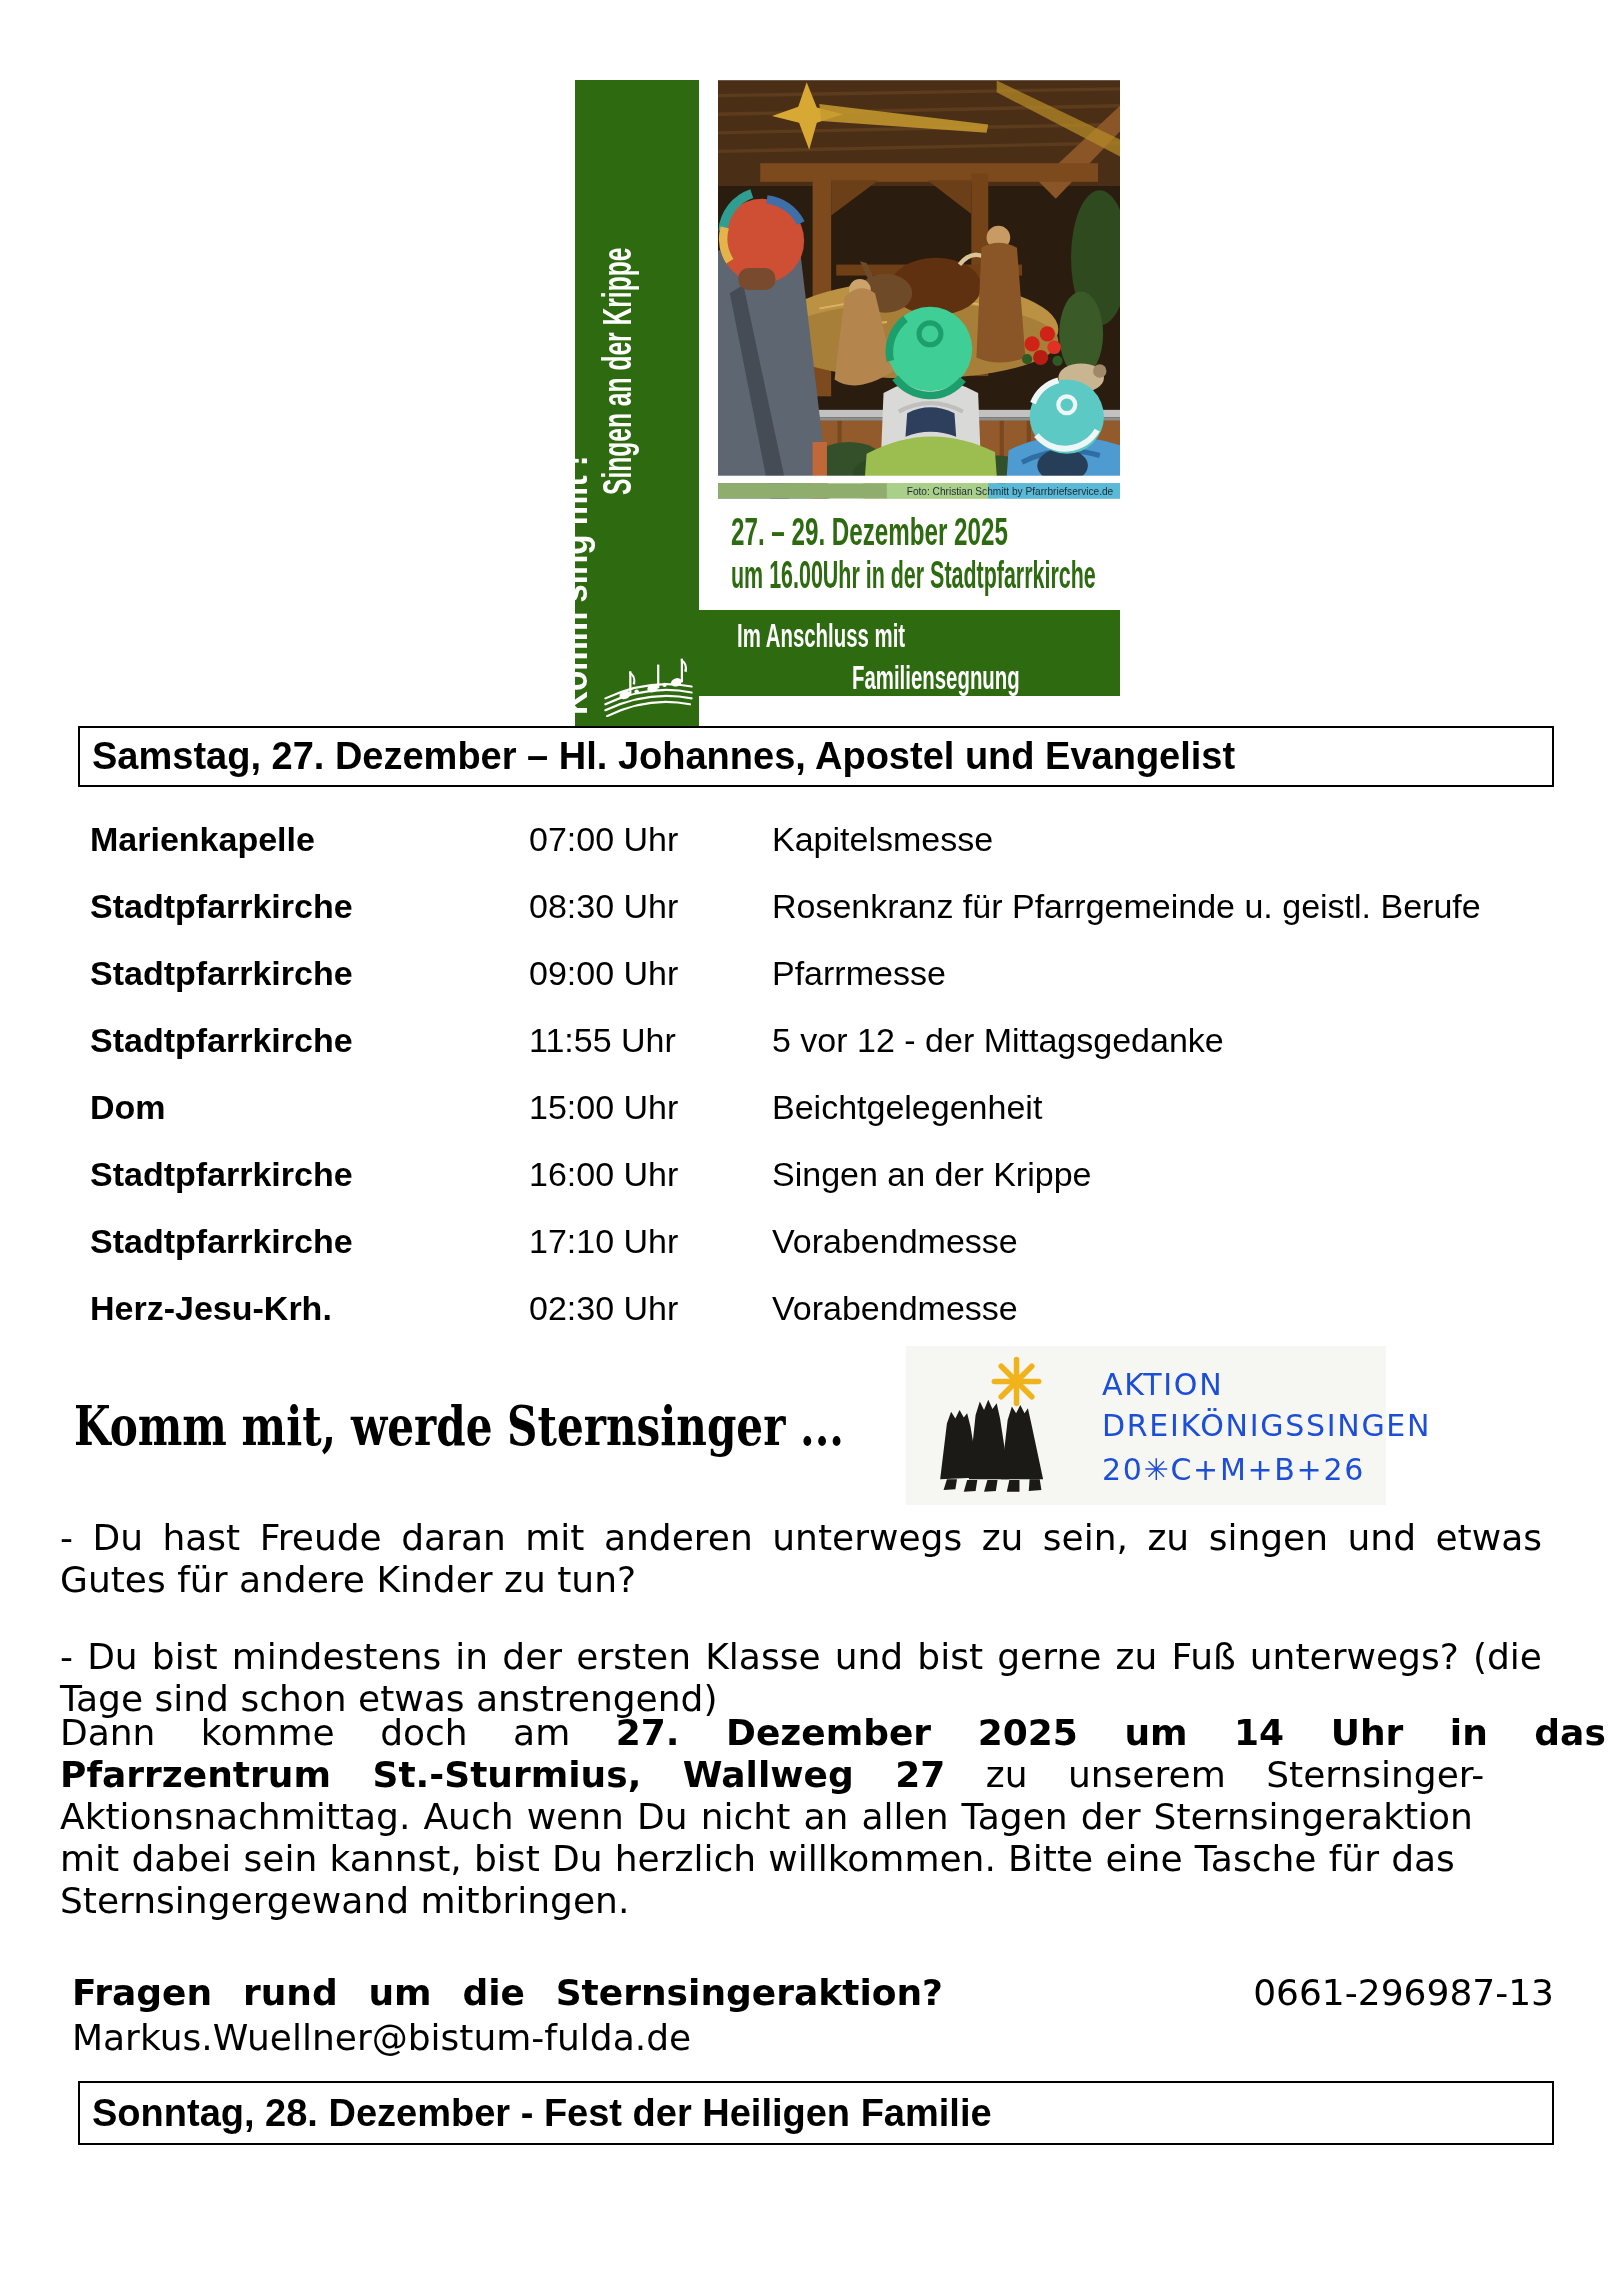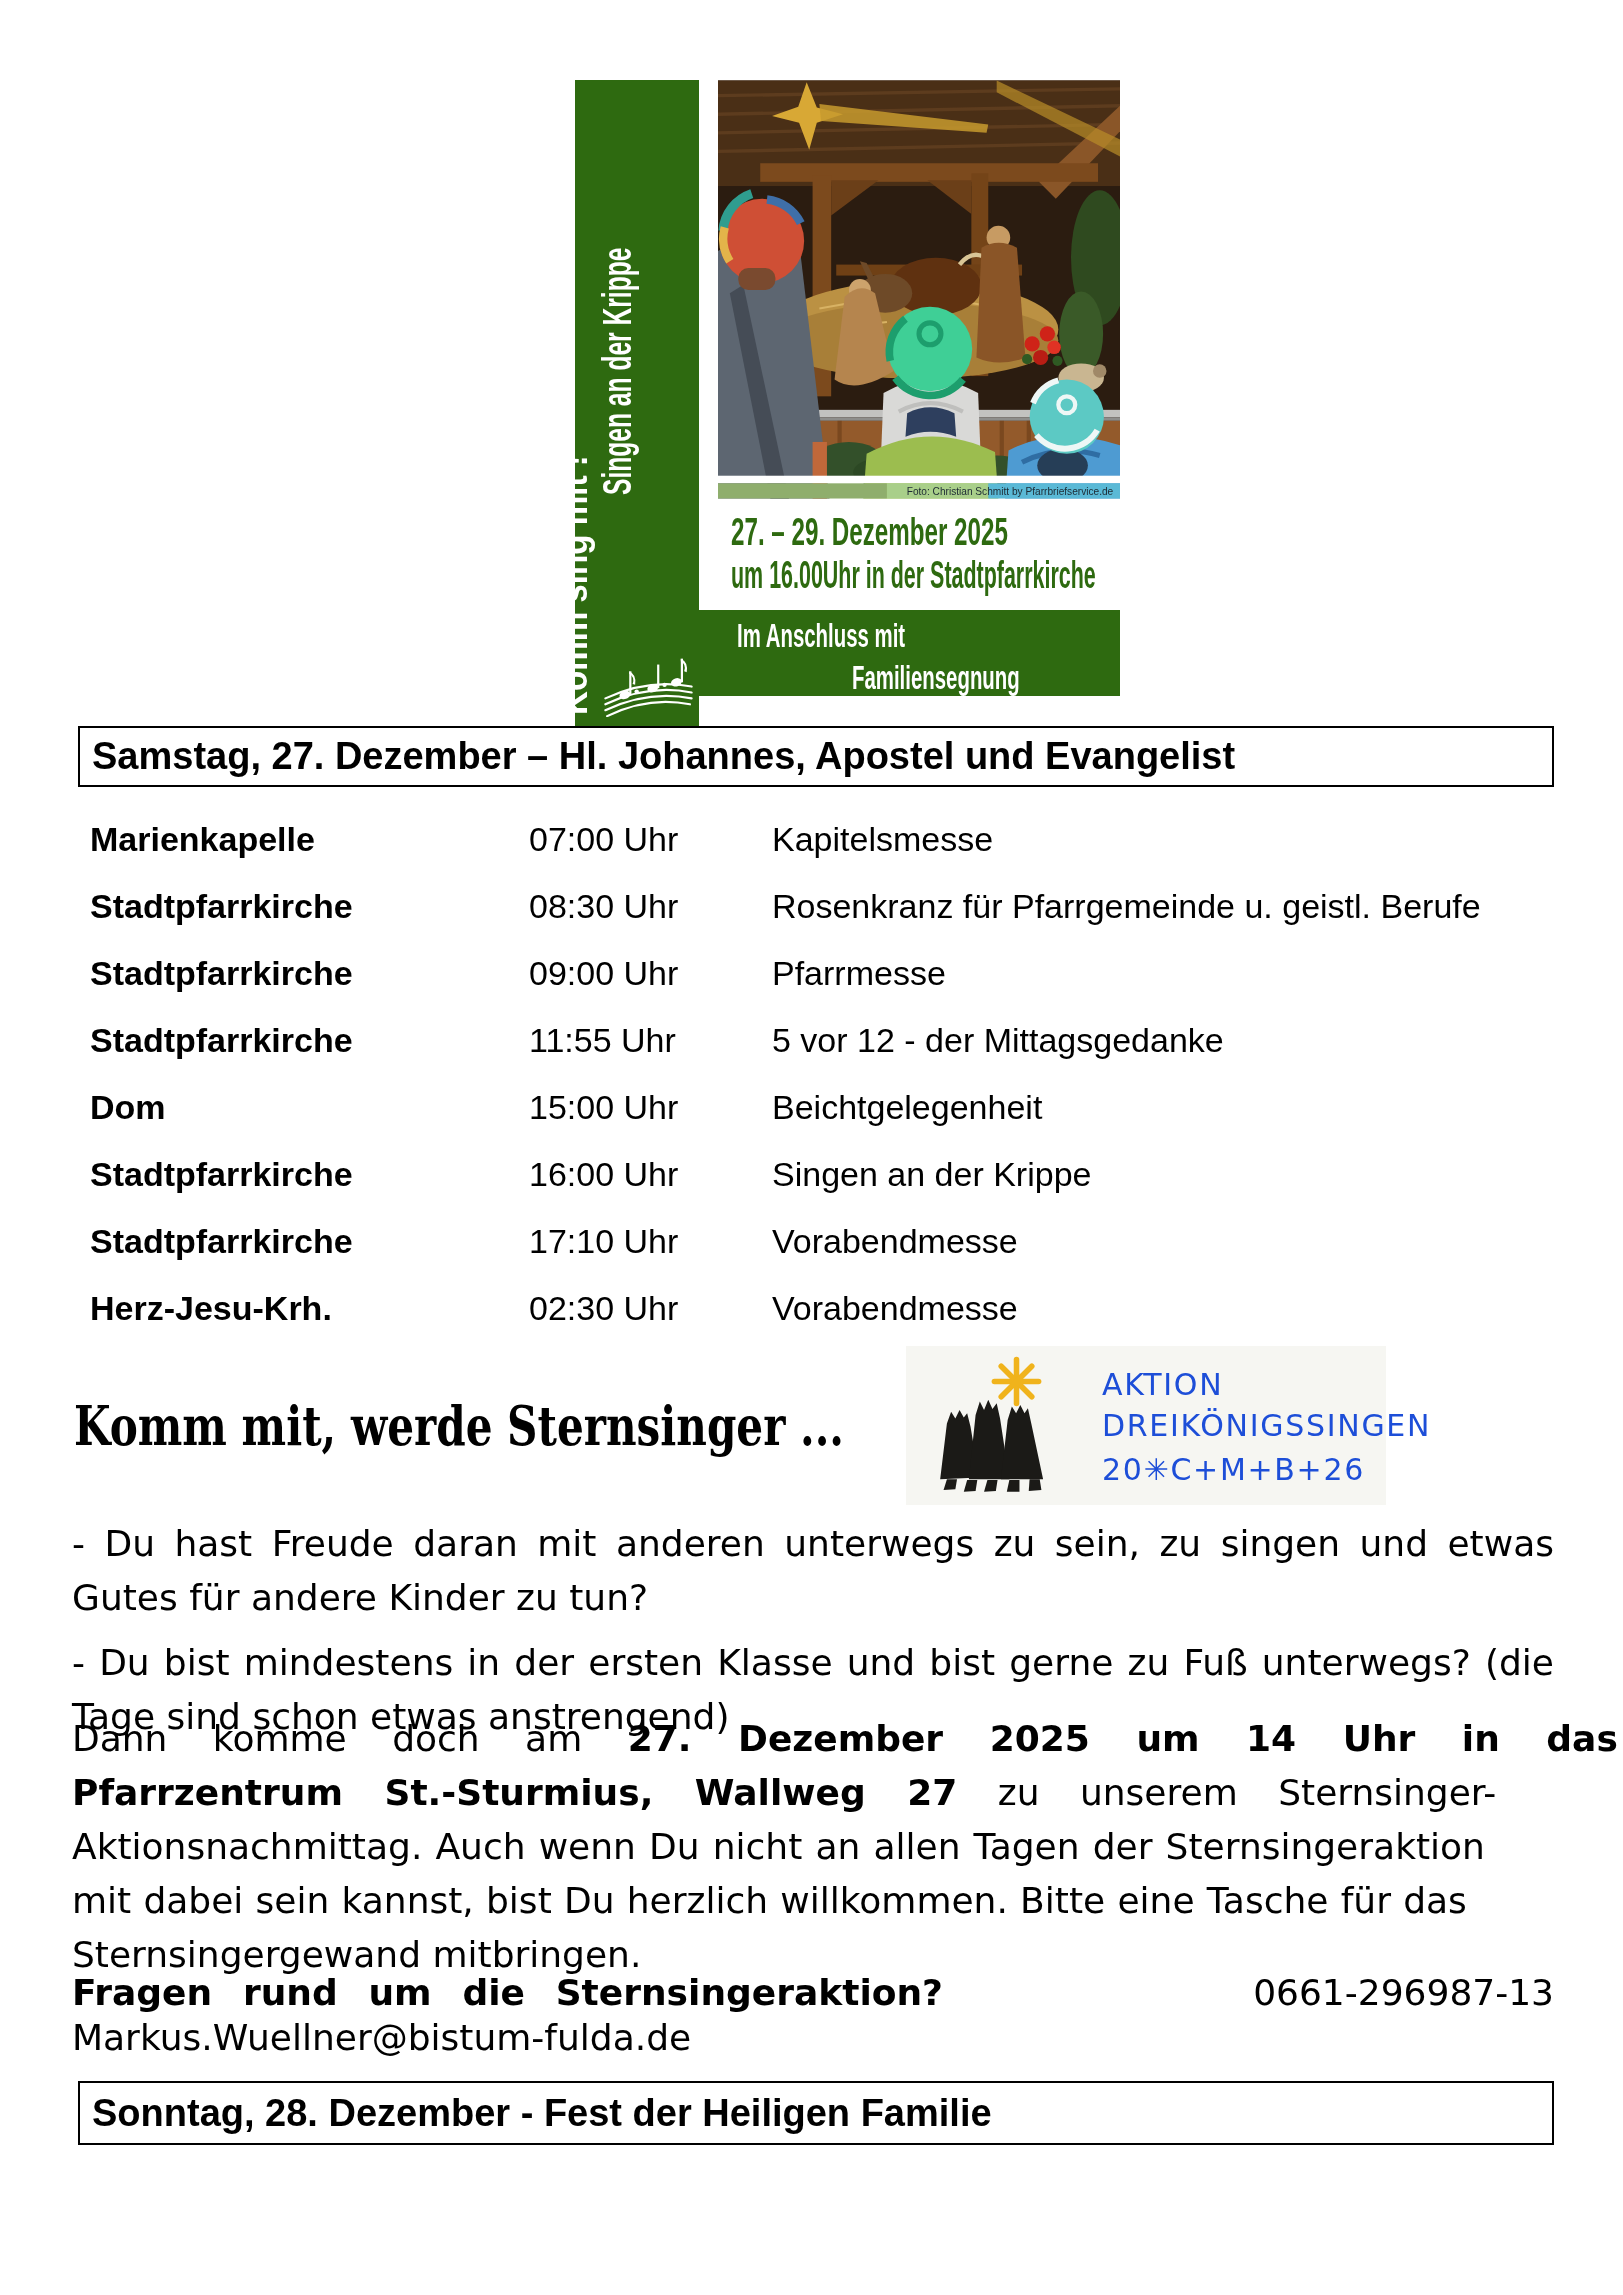--- a/index.html
+++ b/index.html
@@ -41,22 +41,22 @@
   
   .heading{position:absolute;left:74px;top:1397px;font-family:"DejaVu Serif",serif;font-weight:bold;
            font-size:54px;line-height:59px;white-space:nowrap;transform:scaleX(0.78);transform-origin:0 0;}
   .logo{position:absolute;left:906px;top:1346px;width:480px;height:159px;background:var(--logobg,#f6f6f2);}
   .logo-star{position:absolute;left:85px;top:10px;width:51px;height:51px;}
   .logo-kings{position:absolute;left:29px;top:42px;width:120px;height:108px;}
   .logo-line{position:absolute;left:156px;color:#1d4ed8;font-family:"DejaVu Sans",sans-serif;
              font-size:30px;line-height:34px;letter-spacing:1.7px;white-space:nowrap;margin-left:40px;}
   .ll1{top:22px;} .ll2{top:63px;} .ll3{top:107px;}
 
-  .para{position:absolute;left:72px;width:1482px;font-family:"DejaVu Sans",sans-serif;
-        font-size:36px;line-height:54px;text-align:justify;}
+  .para{position:absolute;left:60px;width:1482px;font-family:"DejaVu Sans",sans-serif;
+        font-size:36px;line-height:42px;text-align:justify;}
   .p1{top:1481px;} .p2{top:1600px;} .p3{top:1712px;text-align:left;}
   .p3line{white-space:nowrap;}
   .p4{position:absolute;left:72px;top:1970px;width:1482px;font-family:"DejaVu Sans",sans-serif;
       font-size:36px;line-height:45px;}
   .qline{display:flex;align-items:baseline;}
   .qwords{display:flex;justify-content:space-between;width:871px;font-weight:bold;}
   .qphone{margin-left:auto;}
   b,.bold{font-weight:bold;}
 </style>
 </head>

